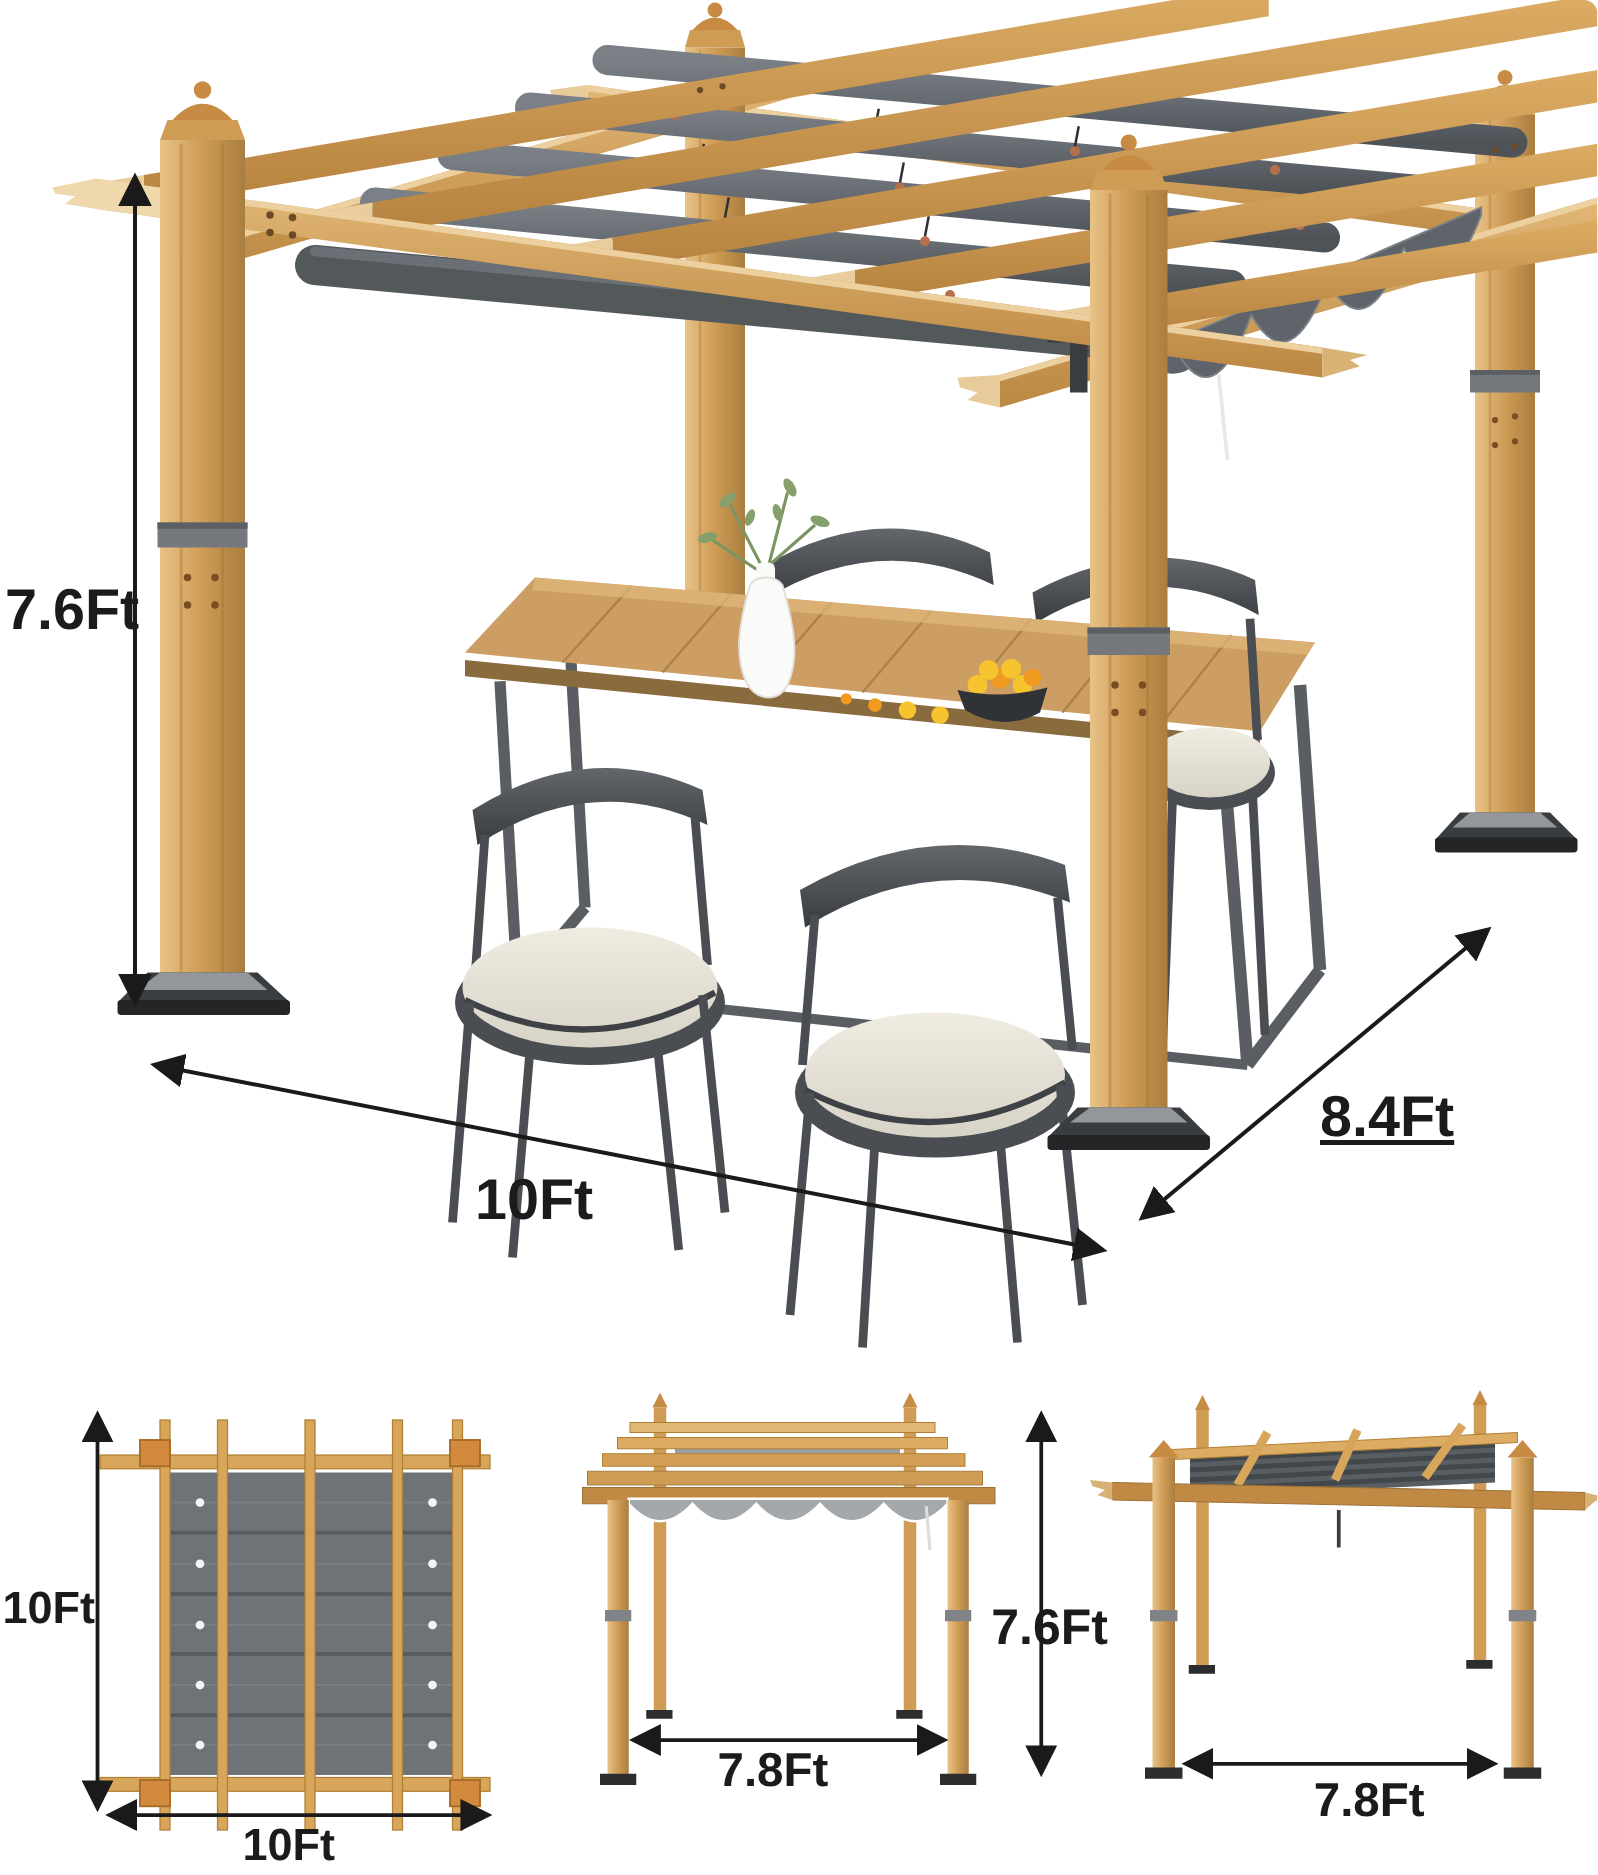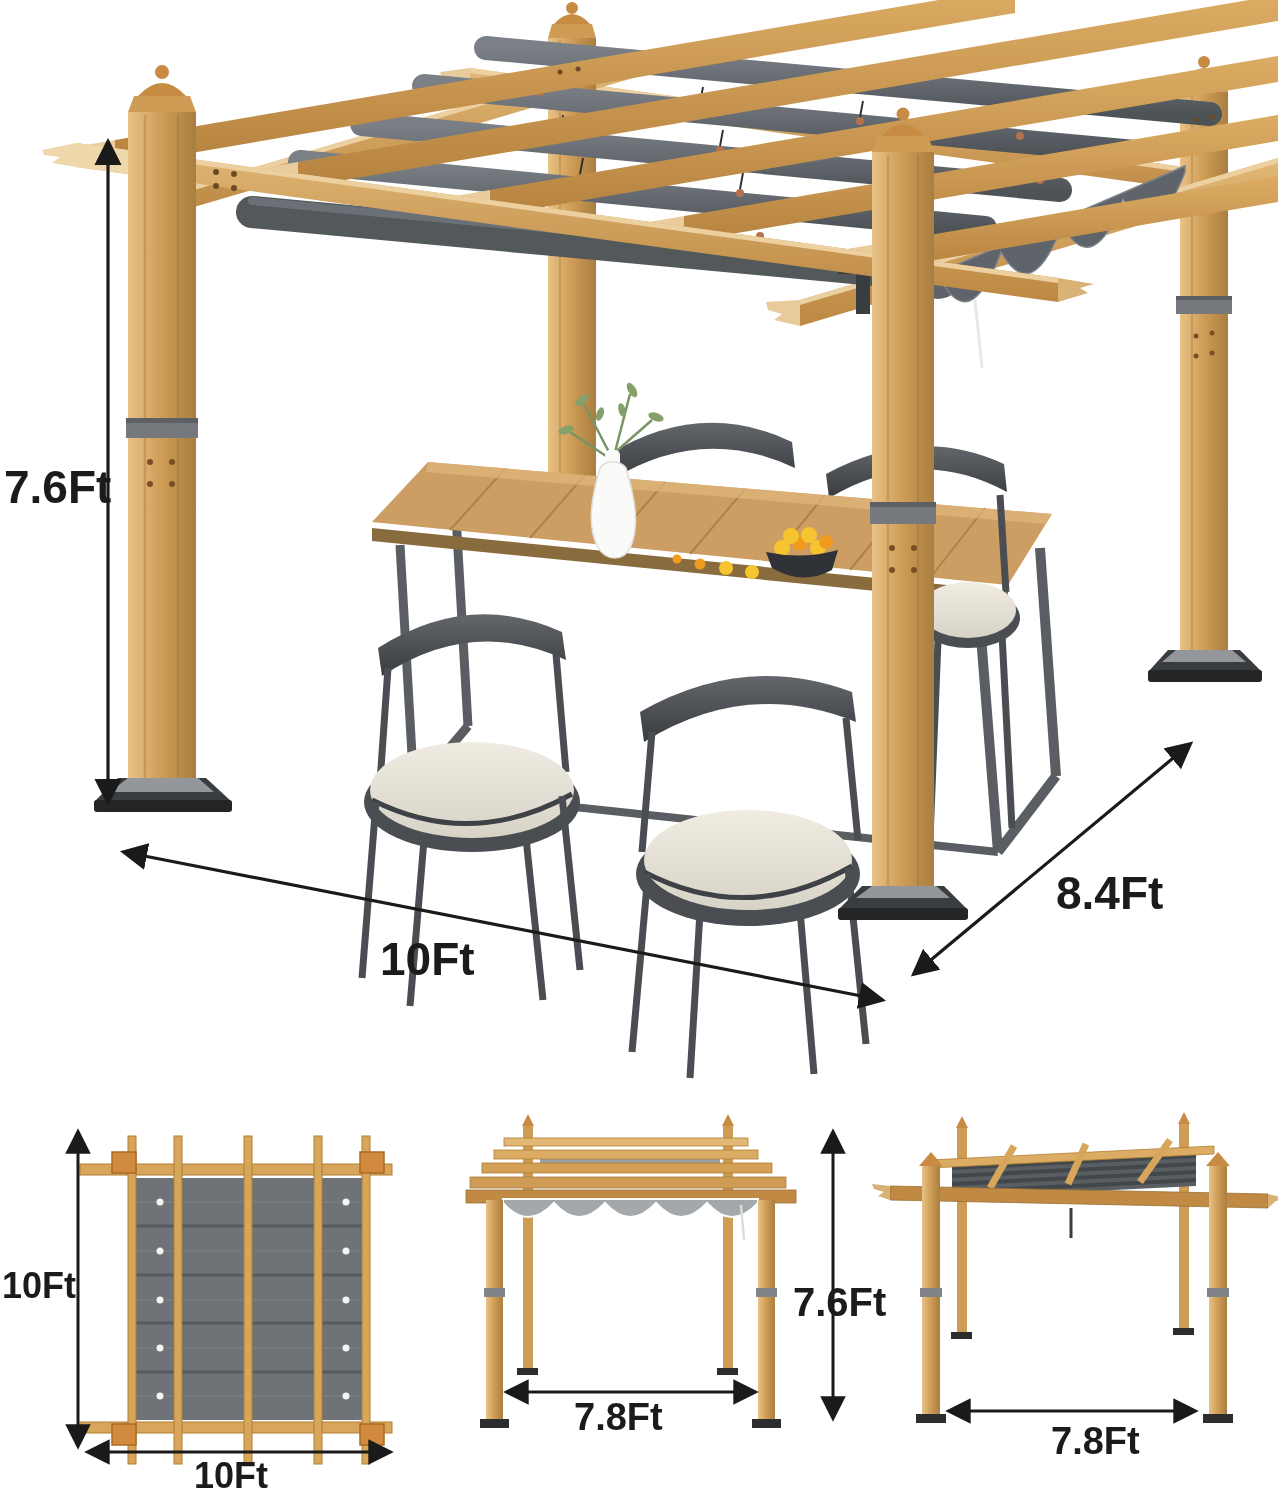--- a/index.html
+++ b/index.html
@@ -1,17 +1,17 @@
 <!DOCTYPE html>
 <html><head>
 <meta charset="utf-8">
 <style>
   html,body{margin:0;padding:0;background:#fff;}
   .frame{position:relative;width:1278px;height:1500px;background:#ffffff;overflow:hidden;
-         font-family:"Liberation Sans", sans-serif;}
+         font-family:"Liberation Sans", sans-serif;border-radius:11px;}
   .dim-label{position:absolute;font-weight:bold;color:#1b1b1b;line-height:1;white-space:nowrap;}
   .fs46{font-size:46px;} .fs40{font-size:40px;} .fs38{font-size:38px;} .fs36{font-size:36px;}
   svg{position:absolute;left:0;top:0;}
 </style>
 </head>
 <body>
 
 <div class="frame">
 
 <svg width="1278" height="1500" viewBox="0 0 1278 1500">
@@ -426,21 +426,21 @@
     <rect x="916" y="1414" width="30" height="9" fill="#2B2D2F"></rect>
     <rect x="1203" y="1414" width="30" height="9" fill="#2B2D2F"></rect>
     <g>
       <line x1="949" y1="1411" x2="1195" y2="1411" stroke="#1a1a1a" stroke-width="3" marker-start="url(#ah)" marker-end="url(#ah)"></line>
     </g>
   </g>
 </svg>
 
 <div class="dim-label fs46" style="left:4px;top:464px;">7.6Ft</div>
 <div class="dim-label fs46" style="left:380px;top:936px;">10Ft</div>
-<div class="dim-label fs46" style="left:1056px;top:870px;">8.4Ft</div>
+<div class="dim-label fs46" style="left:1056px;top:870px;text-decoration:underline;">8.4Ft</div>
 
 <div class="dim-label fs36" style="left:2px;top:1268px;">10Ft</div>
 <div class="dim-label fs36" style="left:194px;top:1458px;">10Ft</div>
 
 <div class="dim-label fs38" style="left:574px;top:1398px;">7.8Ft</div>
 <div class="dim-label fs40" style="left:793px;top:1282px;">7.6Ft</div>
 
 <div class="dim-label fs38" style="left:1051px;top:1422px;">7.8Ft</div>
 
 </div>

